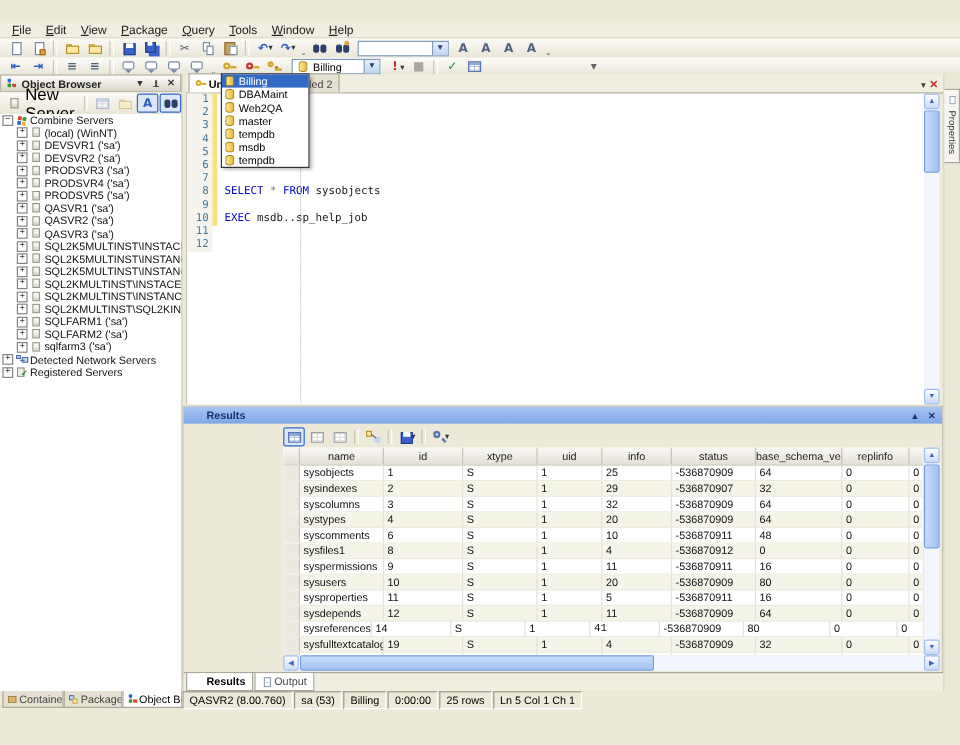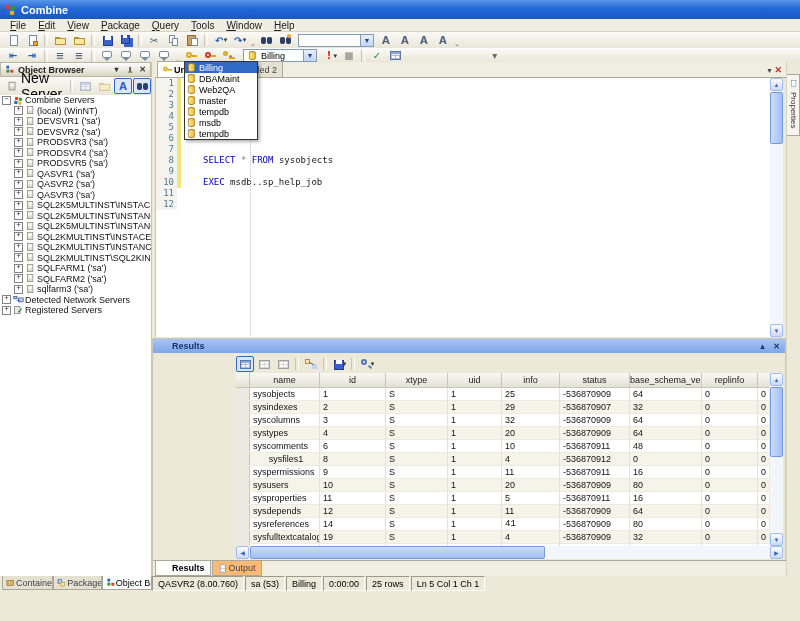--- a/index.html
+++ b/index.html
@@ -112,21 +112,21 @@
   .etab{height:15px;display:flex;align-items:center;gap:2px;padding:0 5px;font-size:9px;border:1px solid #ACA899;border-bottom:none;
     background:#E4E1D2;color:#444;}
   .etab.active{background:#fff;font-weight:bold;color:#000;}
   .etab .ic{transform:scale(.8);margin:-2px;}
   .tsbtns{margin-left:auto;display:flex;align-items:center;gap:3px;padding:0 4px 2px 0;}
   #editor{left:155px;top:78px;width:615px;height:259px;background:#fff;overflow:hidden;border-left:1px solid #C9C6B6;box-sizing:border-box;}
   .codeline{height:11px;line-height:11px;display:flex;white-space:pre;font-family:"DejaVu Sans Mono","Liberation Mono",monospace;font-size:9px;}
   .ln{width:18px;text-align:right;padding-right:3px;color:#4C7A96;background:#F4F3EE;flex:none;}
   .cb{width:4px;flex:none;}
   .cb.y{background:#F5E27A;}
-  .codetext{padding-left:22px;color:#202020;}
+  .codetext{padding-left:6px;color:#202020;}
   .kw{color:#0000C0;}
   .op{color:#7a7a7a;}
   #eguide{left:250px;top:140px;width:1px;height:195px;border-left:1px dotted #C4C4C4;}
   
   .sb{background:#F3F6FD;}
   .sbtn{position:absolute;width:13px;height:13px;background:linear-gradient(180deg,#FDFEFF,#C9DAF8);border:1px solid #9EBCF0;border-radius:2px;
     font-size:6px;color:#3A66C0;text-align:center;line-height:12px;box-sizing:border-box;}
   .sthumb{position:absolute;background:linear-gradient(90deg,#CBDEFB,#A0BFF2);border:1px solid #6F9BE0;border-radius:2px;box-sizing:border-box;}
   .sthumb.h{background:linear-gradient(180deg,#CBDEFB,#A0BFF2);}
   
@@ -140,21 +140,21 @@
   #restb{position:absolute;left:83px;top:17px;height:16px;display:flex;align-items:center;gap:1px;}
   #grid{position:absolute;left:83px;top:34px;right:16px;bottom:29px;background:#fff;overflow:hidden;font-size:9px;}
   .ghead{display:flex;height:14px;background:linear-gradient(180deg,#F9F8F4,#E3E1D5);border-bottom:1px solid #C8C6B8;}
   .gh{border-right:1px solid #C8C6B8;text-align:center;line-height:14px;color:#222;overflow:hidden;white-space:nowrap;flex:none;box-sizing:border-box;}
   .grow{display:flex;height:12px;border-bottom:1px solid #EDEBE0;}
   .grow.alt{background:#F5F4E8;}
   .gc{border-right:1px solid #E4E2D6;padding-left:3px;line-height:12px;overflow:hidden;white-space:nowrap;flex:none;box-sizing:border-box;color:#111;}
   .gc.rh{background:#ECEAE0;border-right:1px solid #C8C6B8;padding:0;}
   
   #btmtabs{left:153px;top:560px;width:633px;height:16px;background:#F0EEE1;display:flex;align-items:flex-start;padding-left:2px;gap:1px;box-sizing:border-box;border-top:1px solid #ACA899;}
-  .btab{height:14px;display:flex;align-items:center;gap:2px;padding:0 5px;font-size:9px;border:1px solid #ACA899;border-top:none;background:#fdba74;color:#444;}
+  .btab{height:14px;display:flex;align-items:center;gap:2px;padding:0 5px;font-size:9px;border:1px solid #ACA899;border-top:none;background:#ffffff;color:#444;}
   .btab.active{background:#fff;font-weight:bold;color:#000;}
   .btab .ic{transform:scale(.75);margin:-2px;}
   #scriptstatus{left:152px;top:576px;width:648px;height:15px;display:flex;align-items:stretch;font-size:9px;background:#ECE9D8;gap:1px;}
   .seg{border:1px solid;border-color:#9c9a8e #fff #fff #9c9a8e;display:flex;align-items:center;padding:0 5px;white-space:nowrap;box-sizing:border-box;}
   .seg.msg{flex:1;}
   #docktabs{left:0;top:576px;width:152px;height:15px;background:#ECE9D8;display:flex;align-items:flex-start;padding-left:2px;font-size:9px;box-sizing:border-box;}
   .dtab{height:13px;display:flex;align-items:center;gap:1px;padding:0 3px;border:1px solid #ACA899;border-top:none;background:#E4E1D2;color:#444;white-space:nowrap;overflow:hidden;}
   .dtab.active{background:#fff;color:#000;}
   .dtab .ic{transform:scale(.7);margin:-2px;flex:none;}
   #pkgoutrow{left:0;top:591px;width:800px;height:15px;background:#E4E1D2;border-top:1px solid #fff;display:flex;align-items:flex-end;padding-left:2px;box-sizing:border-box;font-size:9px;gap:1px;}
@@ -164,24 +164,20 @@
   
   #rightstrip{left:786px;top:62px;width:14px;height:514px;background:#ECE9D8;border-left:1px solid #D8D5C4;box-sizing:border-box;}
   #propstab{position:absolute;left:0;top:12px;width:13px;height:62px;background:#F5F4EF;border:1px solid #ACA899;border-left:none;
     writing-mode:vertical-rl;font-size:8px;display:flex;align-items:center;gap:2px;padding-top:2px;box-sizing:border-box;color:#333;}
 </style>
 </head>
 <body>
 
 <div id="app">
 
-  <div class="abs" id="titlebar">
-    <span class="ic i-pinwheel"></span>
-    <span style="margin-left:4px;">Combine</span>
-  </div>
 
   <div class="abs" id="menubar">
       <span class="menu-item">File</span>
       <span class="menu-item">Edit</span>
       <span class="menu-item">View</span>
       <span class="menu-item">Package</span>
       <span class="menu-item">Query</span>
       <span class="menu-item">Tools</span>
       <span class="menu-item">Window</span>
       <span class="menu-item">Help</span>
@@ -636,21 +632,21 @@
           <span class="gc" style="width: 62px;">S</span>
           <span class="gc" style="width: 54px;">1</span>
           <span class="gc" style="width: 58px;">10</span>
           <span class="gc" style="width: 70px;">-536870911</span>
           <span class="gc" style="width: 72px;">48</span>
           <span class="gc" style="width: 56px;">0</span>
           <span class="gc" style="width: 40px;">0</span>
         </div>
         <div class="grow alt">
           <span class="gc rh" style="width: 14px;"></span>
-          <span class="gc" style="width: 70px; text-align: center;">sysfiles1</span>
+          <span class="gc" style="width: 70px;">sysfiles1</span>
           <span class="gc" style="width: 66px;">8</span>
           <span class="gc" style="width: 62px;">S</span>
           <span class="gc" style="width: 54px;">1</span>
           <span class="gc" style="width: 58px;">4</span>
           <span class="gc" style="width: 70px;">-536870912</span>
           <span class="gc" style="width: 72px;">0</span>
           <span class="gc" style="width: 56px;">0</span>
           <span class="gc" style="width: 40px;">0</span>
         </div>
         <div class="grow">
@@ -696,21 +692,21 @@
           <span class="gc" style="width: 62px;">S</span>
           <span class="gc" style="width: 54px;">1</span>
           <span class="gc" style="width: 58px;">11</span>
           <span class="gc" style="width: 70px;">-536870909</span>
           <span class="gc" style="width: 72px;">64</span>
           <span class="gc" style="width: 56px;">0</span>
           <span class="gc" style="width: 40px;">0</span>
         </div>
         <div class="grow">
           <span class="gc rh" style="width: 14px;"></span>
-          <span class="gc" style="width: 70px;">sysreferences</span>
+          <span class="gc" style="width: 60px;">sysreferences</span>
           <span class="gc" style="width: 66px;">14</span>
           <span class="gc" style="width: 62px;">S</span>
           <span class="gc" style="width: 54px;">1</span>
           <span class="gc" style="width: 58px; font-family: Liberation Mono, monospace;">41</span>
           <span class="gc" style="width: 70px;">-536870909</span>
           <span class="gc" style="width: 72px;">80</span>
           <span class="gc" style="width: 56px;">0</span>
           <span class="gc" style="width: 40px;">0</span>
         </div>
         <div class="grow alt">

